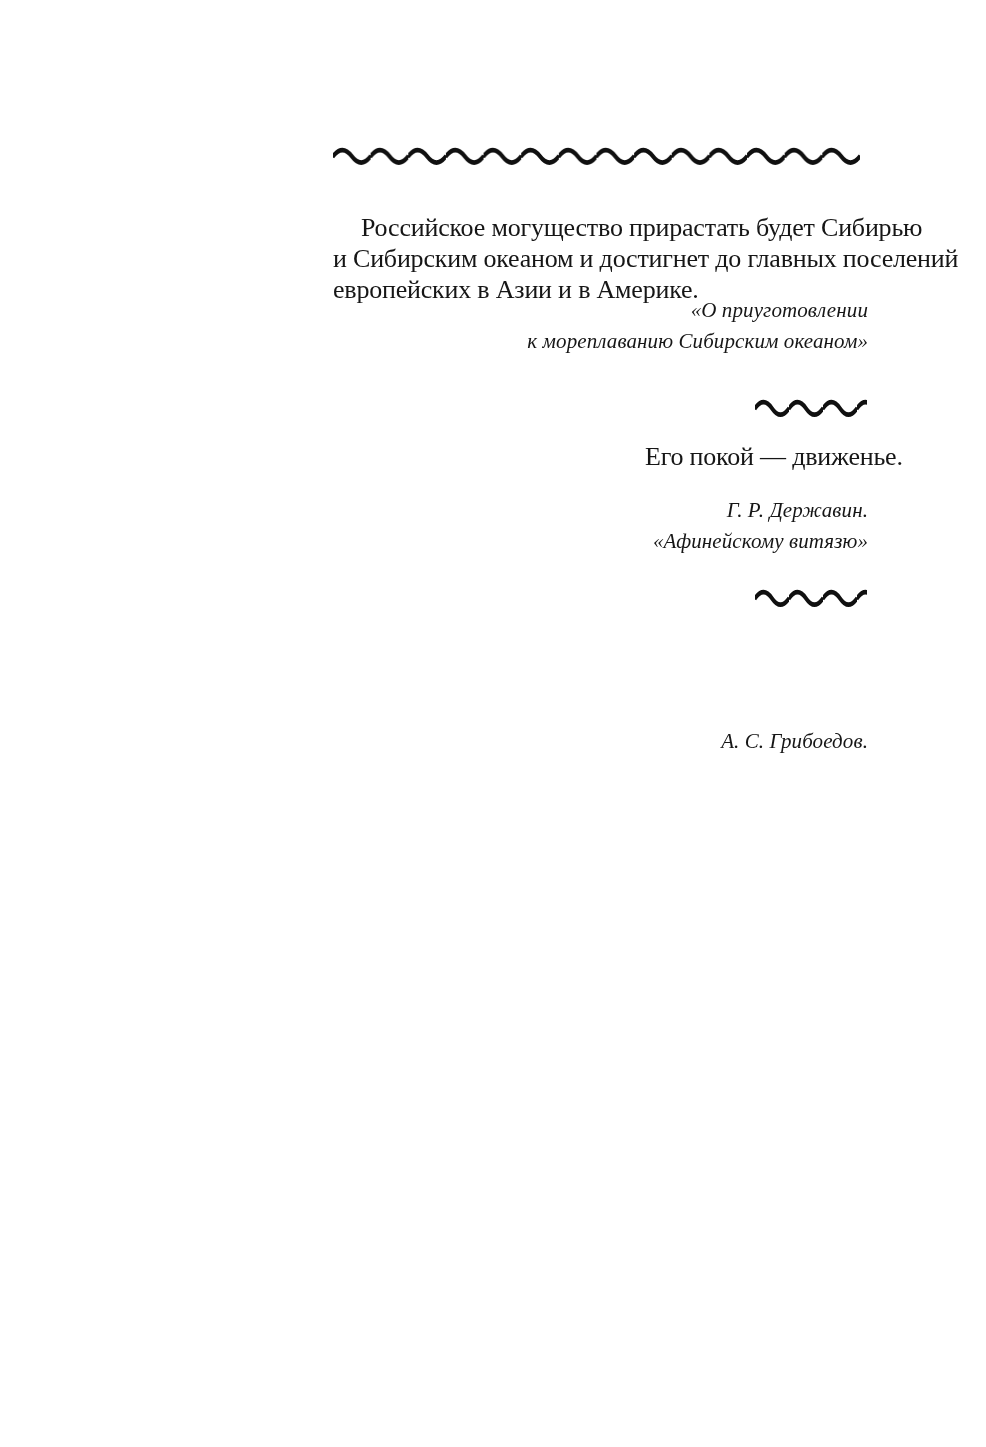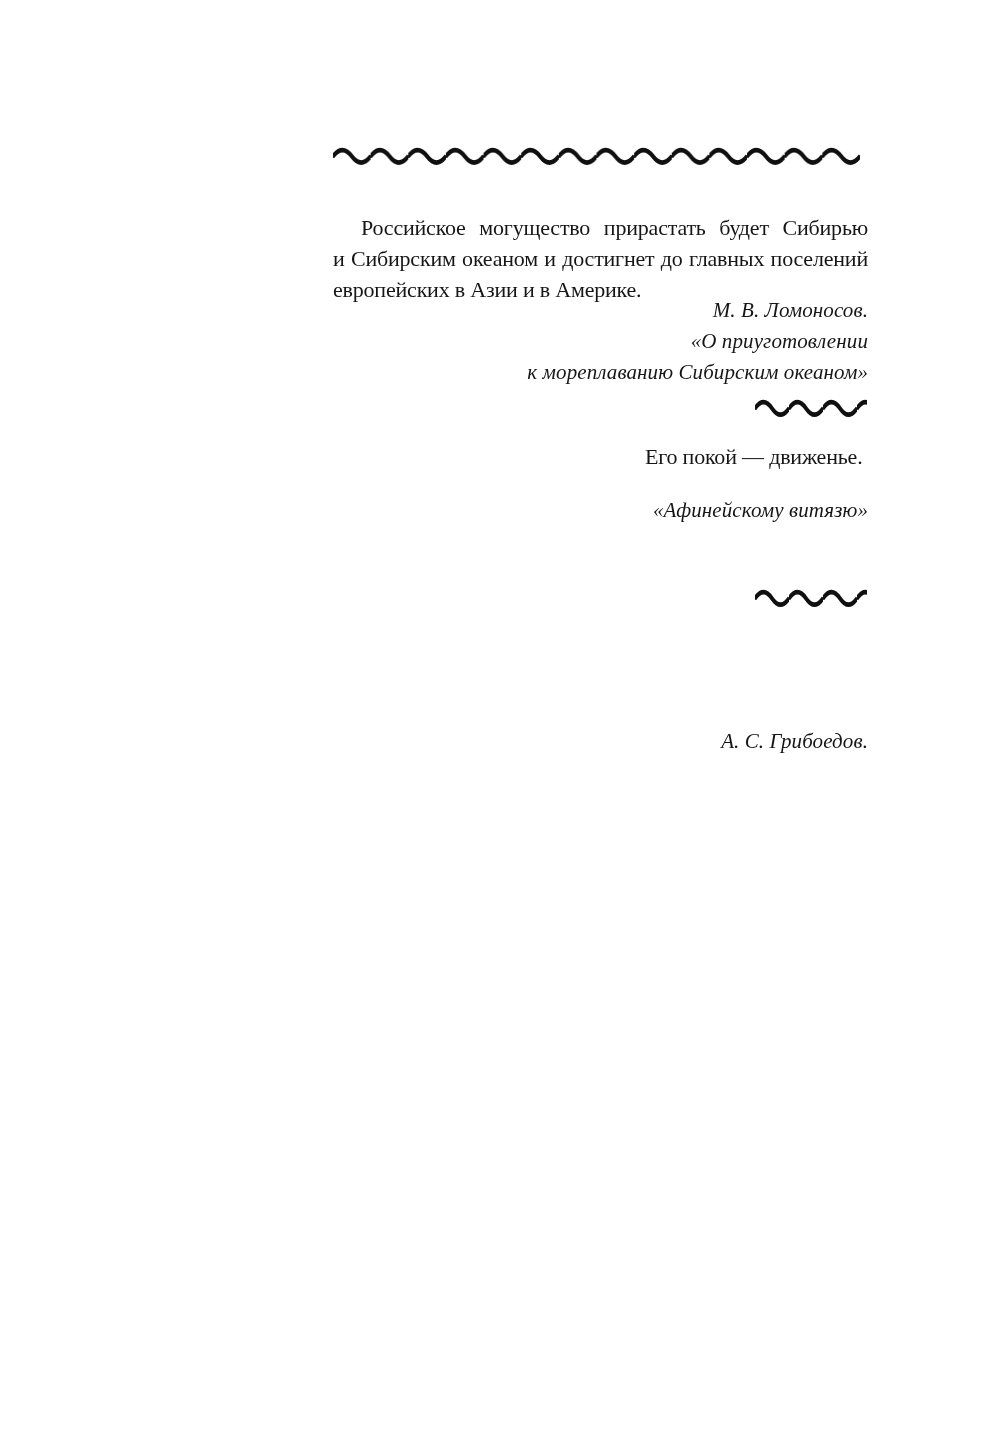--- a/index.html
+++ b/index.html
@@ -24,21 +24,21 @@
     height: 100%;
   }
   .abs { position: absolute; }
 
   .divider-top    { top: 146px; left: 0; width: 527px; height: 21px; }
   .divider-small  { width: 112px; height: 21px; right: 1px; }
   .divider-sm-1   { top: 398px; }
   .divider-sm-2   { top: 588px; }
 
   .quote-line {
-    font-size: 22px;
+    font-size: 26px;
     line-height: 31px;
     letter-spacing: -0.2px;
     white-space: nowrap;
   }
   .jline {
     text-align: justify;
     text-align-last: justify;
   }
   .indent { text-indent: 28px; }
 
@@ -76,39 +76,39 @@
       </defs>
       <rect x="0" y="0" width="527" height="21" fill="url(#wavePatWide)"></rect>
     </svg>
 
     <section class="abs q1">
       <div class="quote-line jline indent">Российское могущество прирастать будет Сибирью</div>
       <div class="quote-line jline">и Сибирским океаном и достигнет до главных поселений</div>
       <div class="quote-line">европейских в Азии и в Америке.</div>
     </section>
     <section class="abs attribution attr1">
-      <div>М. В. Ломоносов.</div>
       <div>«О приуготовлении</div>
       <div>к мореплаванию Сибирским океаном»</div>
     </section>
 
     <svg class="abs divider-small divider-sm-1 wave" viewBox="0 0 112 21" xmlns="http://www.w3.org/2000/svg" aria-hidden="true">
       <defs>
         <pattern id="wavePatSm1" width="34" height="21" patternUnits="userSpaceOnUse">
           <path d="M0,9.5 Q8.5,-3 17,9.5 T34,9.5" fill="none" stroke="#101010" stroke-width="3"></path>
           <path d="M0,11.5 Q8.5,-1 17,11.5 T34,11.5" fill="none" stroke="#101010" stroke-width="2.6"></path>
         </pattern>
       </defs>
       <rect x="0" y="0" width="112" height="21" fill="url(#wavePatSm1)"></rect>
     </svg>
 
     <section class="abs q2">
       <div class="quote-line">Его покой — движенье.</div>
     </section>
     <section class="abs attribution attr2">
+      <div>Г. Р. Державин.</div>
       <div>«Афинейскому витязю»</div>
     </section>
 
     <svg class="abs divider-small divider-sm-2 wave" viewBox="0 0 112 21" xmlns="http://www.w3.org/2000/svg" aria-hidden="true">
       <defs>
         <pattern id="wavePatSm2" width="34" height="21" patternUnits="userSpaceOnUse">
           <path d="M0,9.5 Q8.5,-3 17,9.5 T34,9.5" fill="none" stroke="#101010" stroke-width="3"></path>
           <path d="M0,11.5 Q8.5,-1 17,11.5 T34,11.5" fill="none" stroke="#101010" stroke-width="2.6"></path>
         </pattern>
       </defs>

